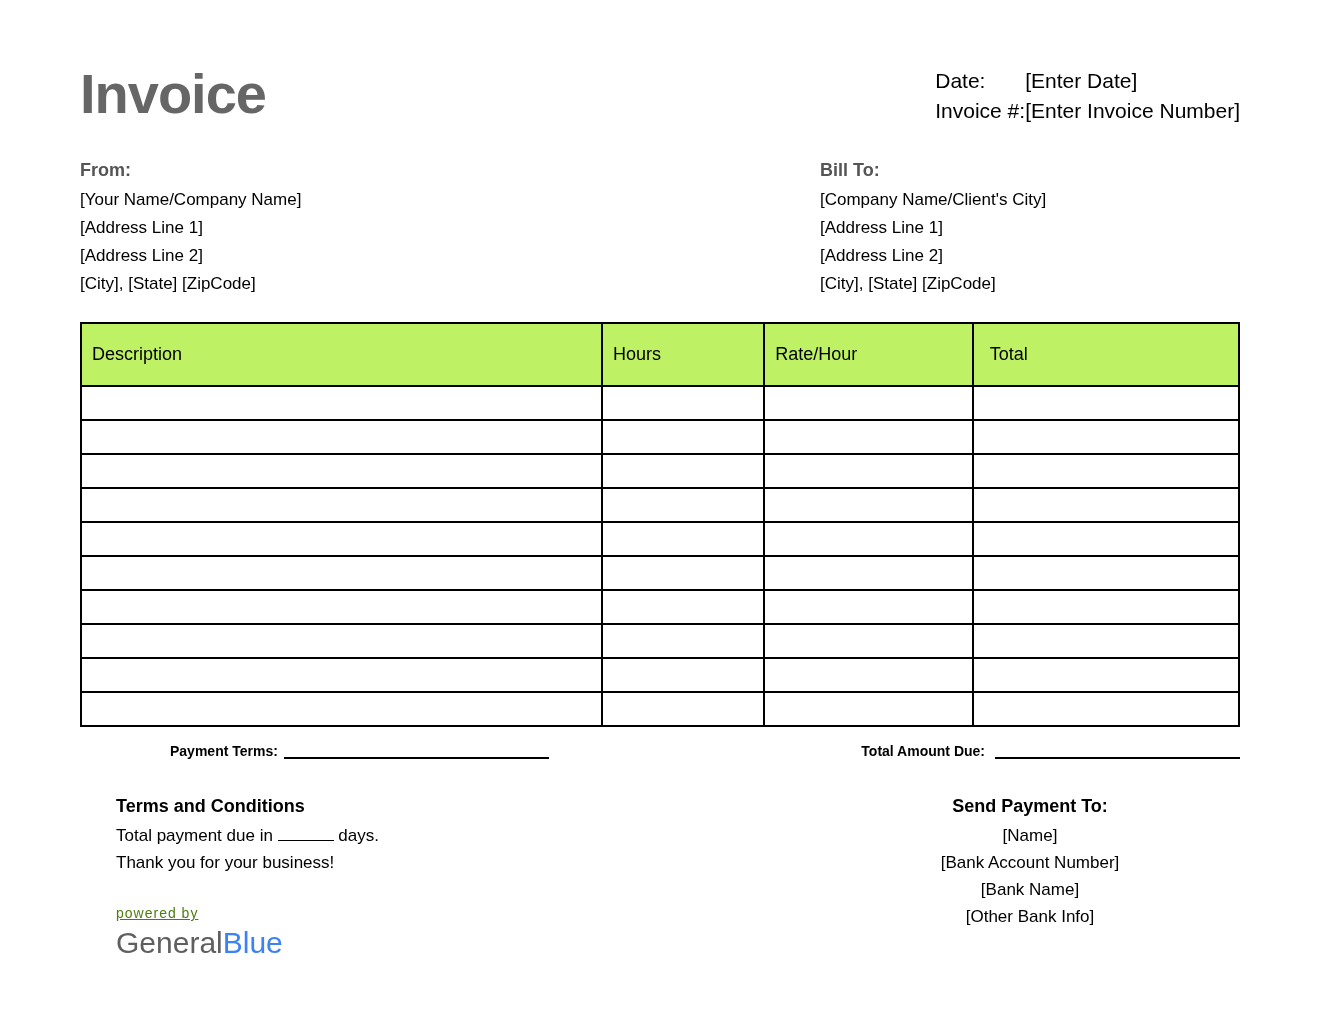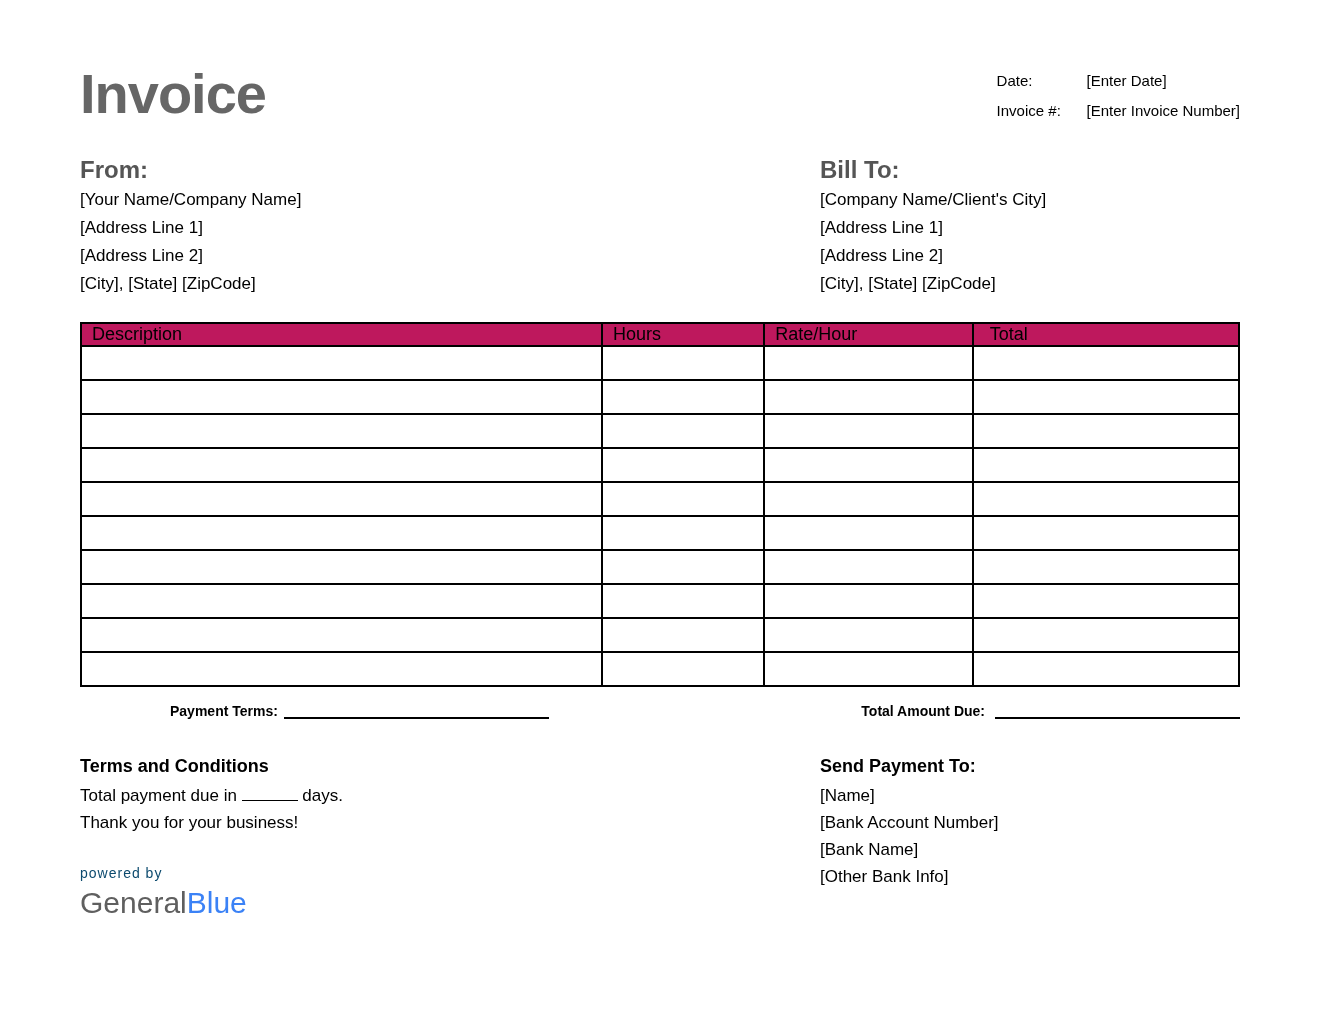--- a/index.html
+++ b/index.html
@@ -20,48 +20,48 @@
     justify-content: space-between;
     align-items: center;
   }
   .title {
     font-size: 56px;
     font-weight: bold;
     color: #666;
     letter-spacing: -1px;
   }
   .meta {
-    font-size: 15px;
+    font-size: 21px;
     line-height: 30px;
     margin-top: 6px;
   }
   .meta-row { display: flex; }
   .meta-label { width: 90px; }
   .parties {
     display: flex;
     justify-content: space-between;
     margin-top: 30px;
     font-size: 17px;
     line-height: 28px;
   }
   .party { width: 420px; }
-  .party-heading { font-weight: bold; color: #555; font-size: 24px; margin-bottom: 2px; }
+  .party-heading { font-weight: bold; color: #555; font-size: 18px; margin-bottom: 2px; }
   .bill-to { margin-left: auto; }
   table.items {
     border-collapse: collapse;
     width: 100%;
     margin-top: 24px;
   }
   table.items th {
-    background: #be185d;
+    background: #bef264;
     border: 2px solid #000;
     font-weight: normal;
     font-size: 18px;
     text-align: left;
-    padding: 0 10px;
+    padding: 20px 10px;
   }
   table.items th.center { }
   table.items th.left-indent { padding-left: 16px; }
   table.items td {
     border: 2px solid #000;
     height: 34px;
     padding: 0 8px;
     font-size: 16px;
   }
   .col-desc  { width: 45%; }
@@ -78,27 +78,28 @@
   .pt-block { display: flex; align-items: flex-end; margin-left: 90px; }
   .pt-line  { display: inline-block; width: 265px; border-bottom: 2px solid #000; height: 22px; margin-left: 6px; }
   .tad-block { display: flex; align-items: flex-end; margin-right: 0; }
   .tad-line  { display: inline-block; width: 245px; border-bottom: 2px solid #000; height: 22px; margin-left: 10px; }
   .bottom-row {
     display: flex;
     justify-content: space-between;
     margin-top: 34px;
     font-size: 17px;
     line-height: 27px;
+    margin-left: 36px;
   }
   .terms { width: 560px; }
   .terms-heading { font-weight: bold; font-size: 18px; margin-bottom: 2px; }
   .days-line { display: inline-block; width: 56px; border-bottom: 1.5px solid #000; height: 18px; vertical-align: baseline; }
-  .payto { width: 420px; }
+  .payto { width: 420px; text-align: center; }
   .logo-block { margin-top: 24px; }
-  .powered { color: #0c4a6e; font-size: 14px; letter-spacing: 1px; }
+  .powered { color: #4d7c0f; font-size: 14px; letter-spacing: 1px; text-decoration: underline; }
   .brand { font-size: 30px; color: #5f5f5f; line-height: 32px; }
   .brand .blue { color: #3b82f6; }
 </style>
 </head>
 <body>
 
 <div class="page">
 
   <div class="top-row">
     <div class="title">Invoice</div>

